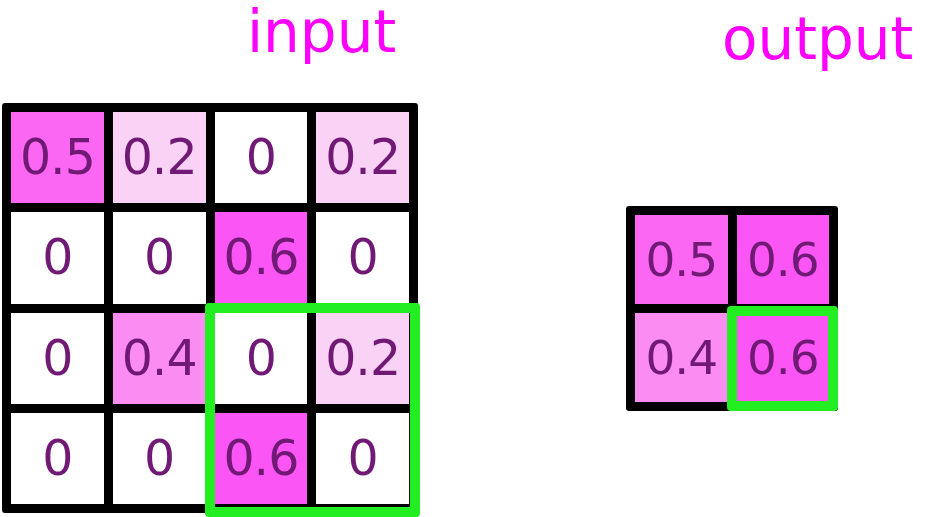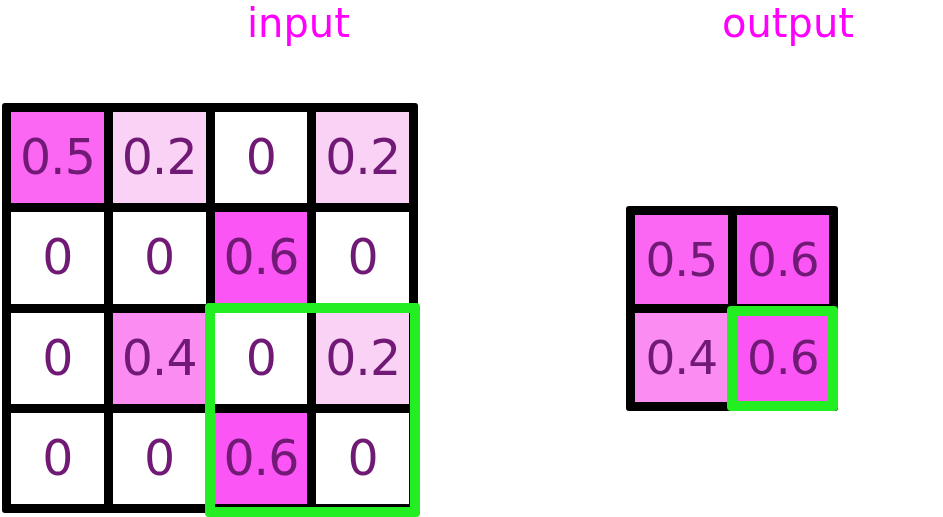--- a/index.html
+++ b/index.html
@@ -10,29 +10,29 @@
   body {
     width: 943px;
     height: 517px;
     position: relative;
     overflow: hidden;
     font-family: "DejaVu Sans", sans-serif;
   }
 
   .label {
     position: absolute;
-    font-size: 40px;
+    font-size: 58px;
     line-height: 1;
     color: #ff00ff;
     white-space: nowrap;
     font-family: "DejaVu Sans", sans-serif;
     font-weight: 400;
   }
   #label-input  { left: 247px; top: 3px; }
-  #label-output { left: 722px; top: 3px; }
+  #label-output { left: 722px; top: 10px; }
 
   
   .grid {
     position: absolute;
     background: #000000;
     display: grid;
     box-sizing: border-box;
   }
 
   #grid-input {

